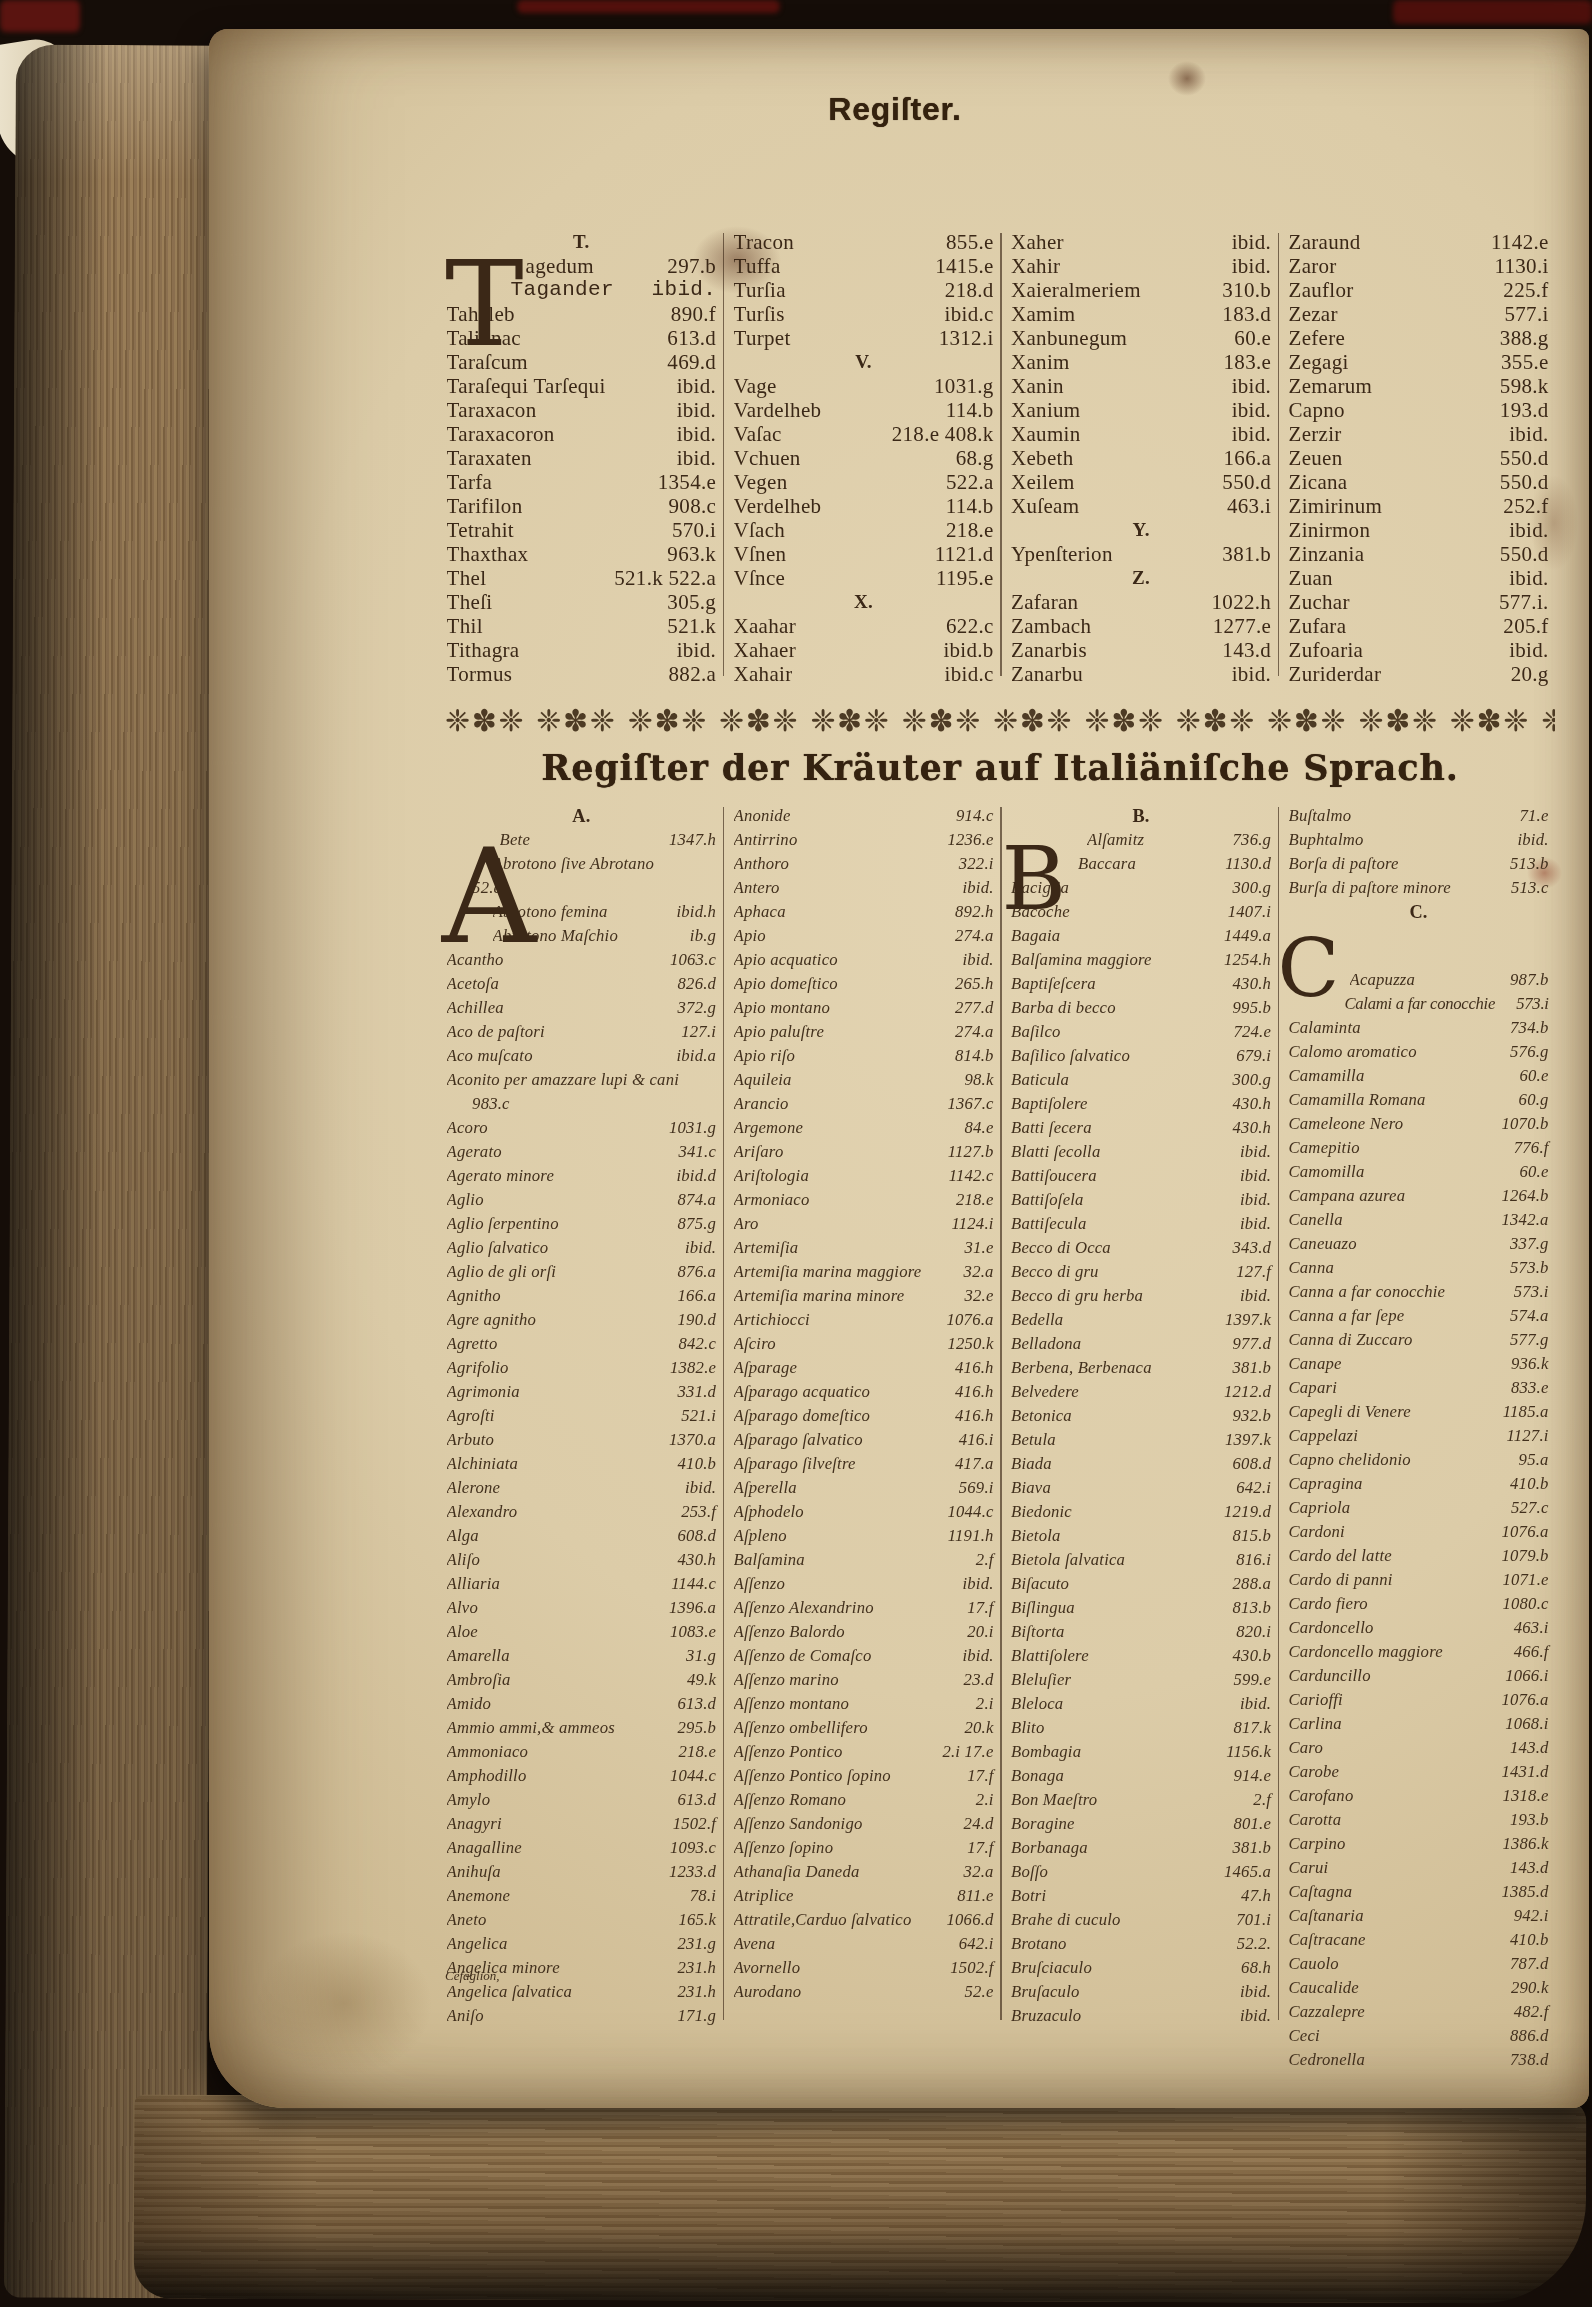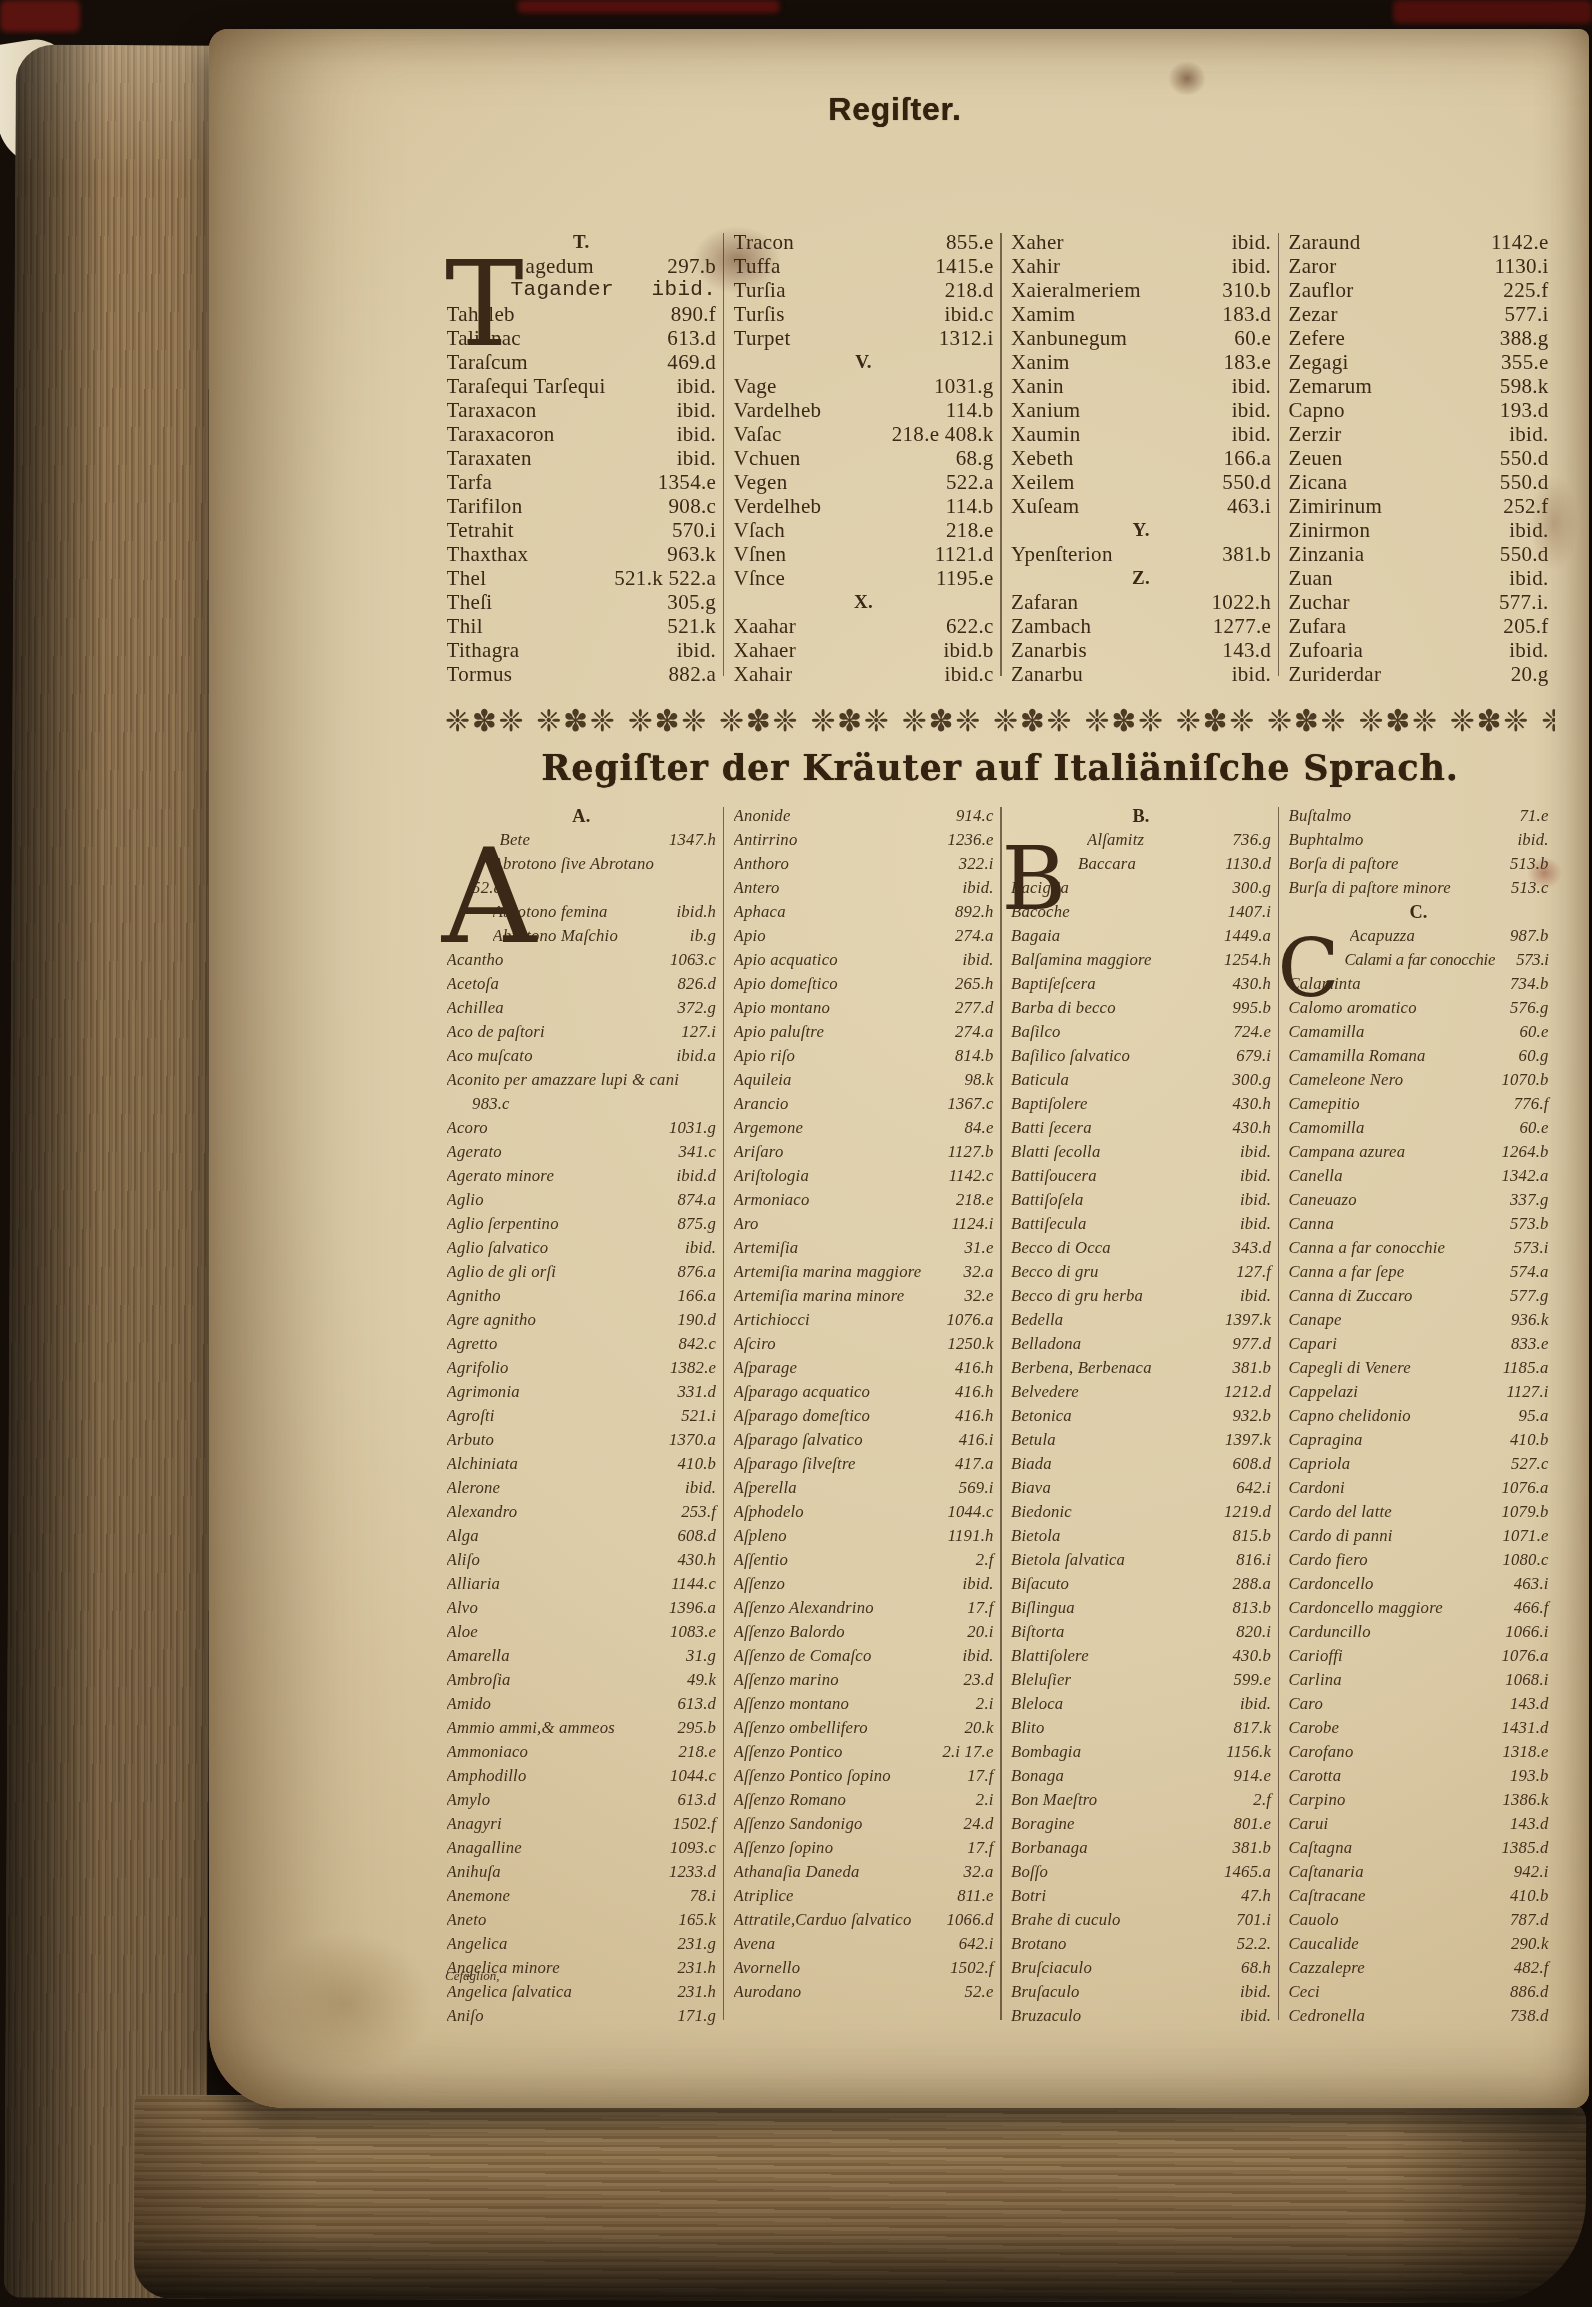--- a/index.html
+++ b/index.html
@@ -82,21 +82,21 @@
   .row.cont{justify-content:flex-start;padding-left:25.5px;}
 
   .drop{position:absolute;font-family:"DejaVu Serif",serif;color:#3b2817;line-height:.8;z-index:0;}
   .tcol0 .drop{top:27px;left:0;font-size:118px;}
   .icol0 .drop{top:41px;left:-3.2px;font-size:131px;}
   .icol2 .drop{top:40px;left:1.6px;font-size:88px;}
   .icol3 .drop{top:132px;left:0;font-size:81px;}
   .tcol0 .ind1{padding-left:79px;} .tcol0 .ind2{padding-left:64px;font-family:Liberation Mono, monospace;}
   .icol0 .ind1{padding-left:53px;align-items:center;}  .icol0 .ind2{padding-left:46px;}
   .icol2 .ind1{padding-left:76px;}  .icol2 .ind2{padding-left:67px;gap:47px;}
-  .icol3 .ind1{padding-left:61px;}  .icol3 .ind2{padding-left:56px;letter-spacing:-0.3px;}
+  .icol3 .ind1{padding-left:61px;margin-top:44px;}  .icol3 .ind2{padding-left:56px;letter-spacing:-0.3px;}
 
   .catchword{position:absolute;left:236px;top:1939px;width:1110px;text-align:left;
     font-size:13px;font-style:italic;color:#42301d;}
 </style>
 </head>
 <body>
 
 <div class="scene">
   <div class="redmark rm1"></div>
   <div class="redmark rm2"></div>
@@ -742,21 +742,21 @@
           </div>
           <div class="row">
             <span class="nm">Aſphodelo</span>
             <span class="pg">1044.c</span>
           </div>
           <div class="row">
             <span class="nm">Aſpleno</span>
             <span class="pg">1191.h</span>
           </div>
           <div class="row">
-            <span class="nm">Aſſentio</span>
+            <span class="nm">Balſamina</span>
             <span class="pg">2.f</span>
           </div>
           <div class="row">
             <span class="nm">Aſſenzo</span>
             <span class="pg">ibid.</span>
           </div>
           <div class="row">
             <span class="nm">Aſſenzo Alexandrino</span>
             <span class="pg">17.f</span>
           </div>

